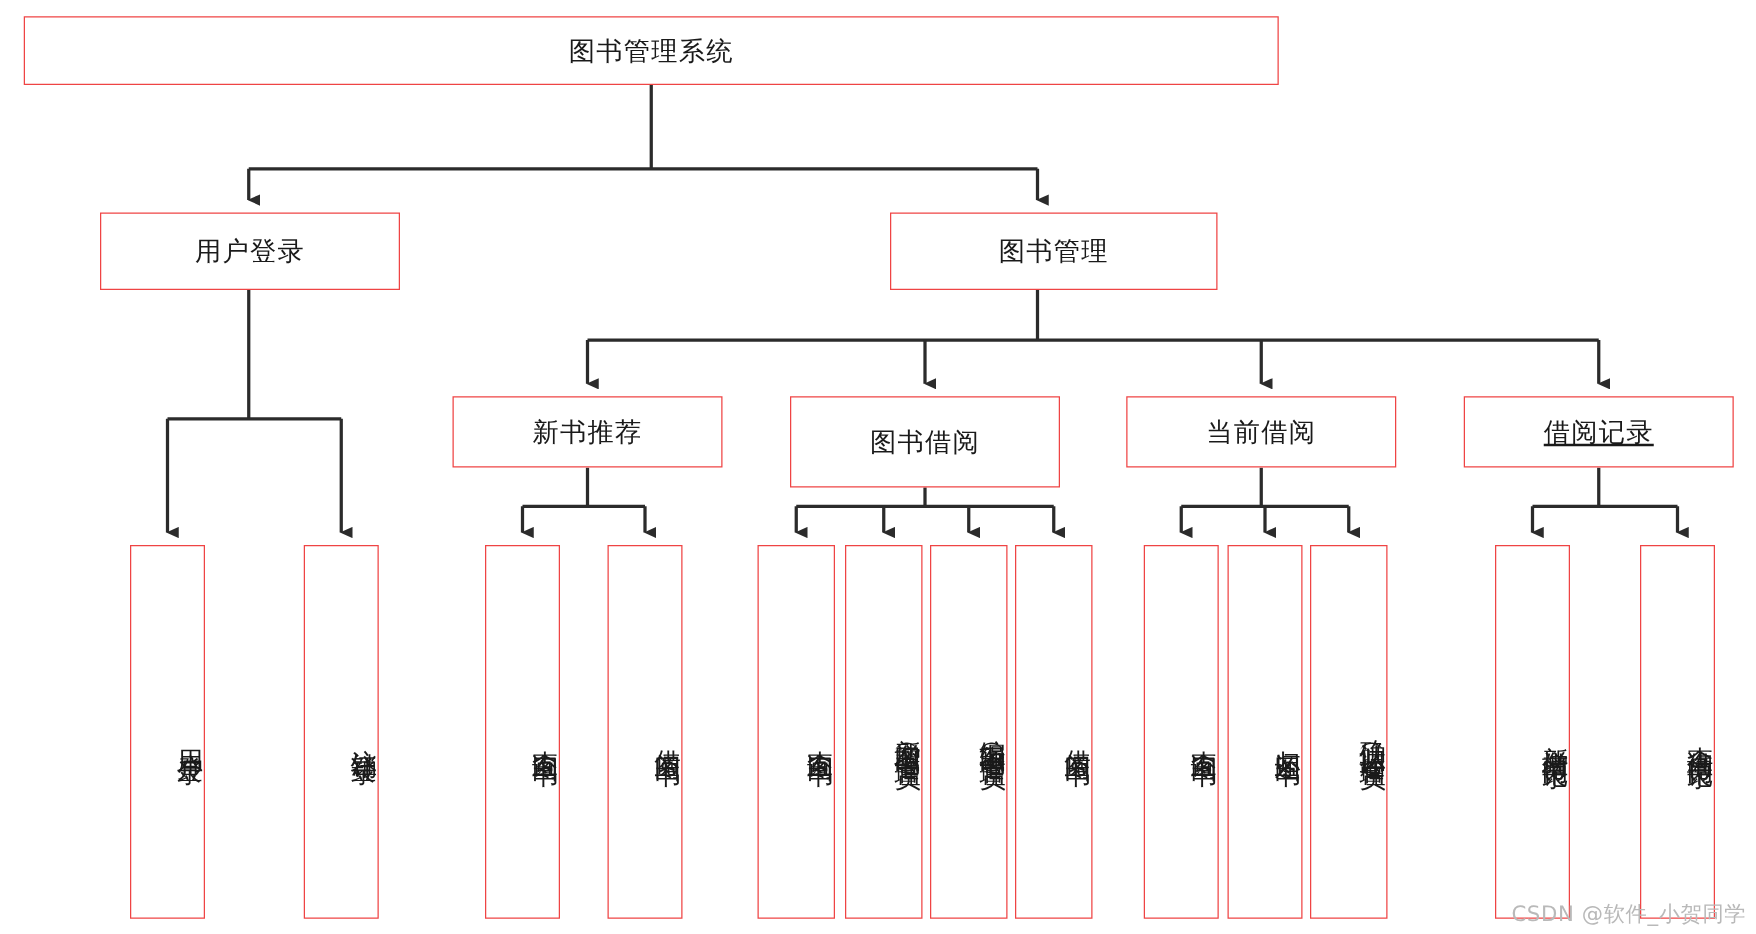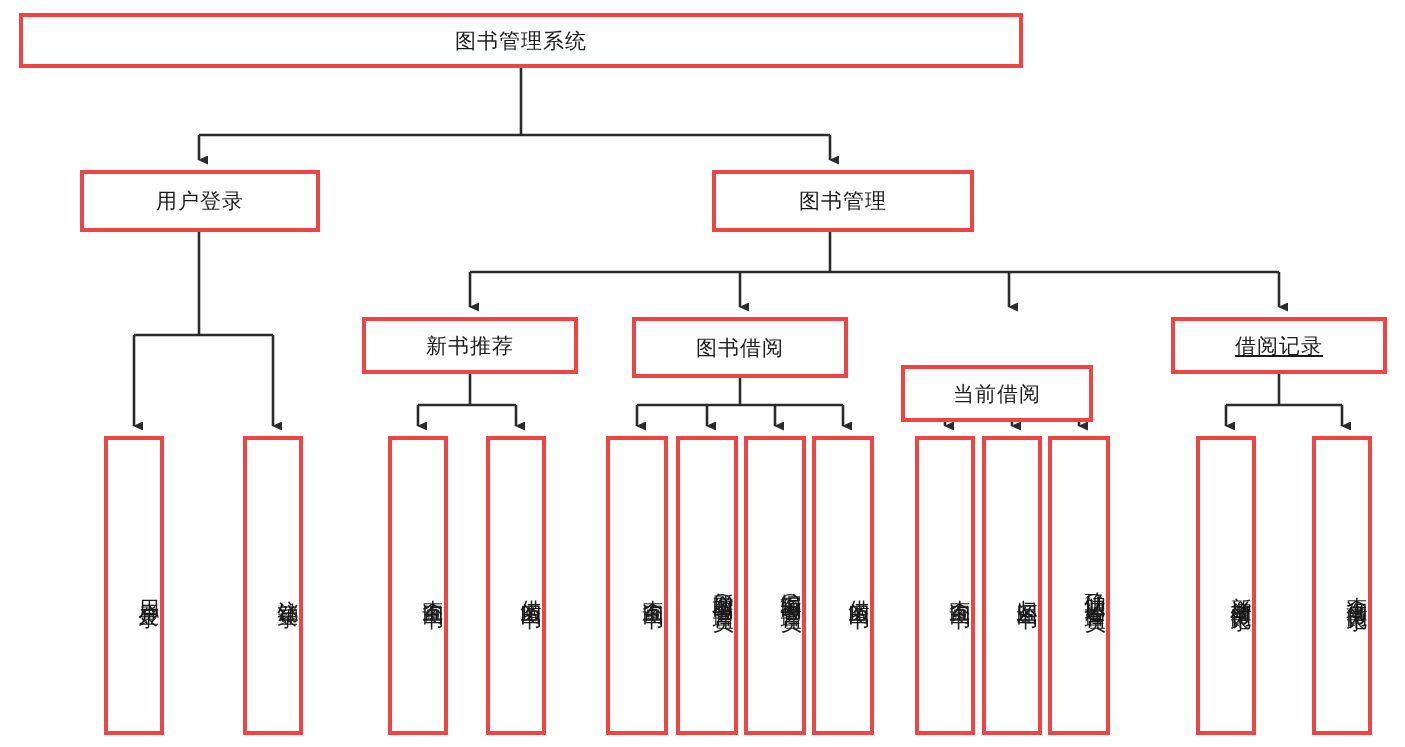--- a/index.html
+++ b/index.html
@@ -16,21 +16,21 @@
     overflow: hidden;
   }
   svg.edges {
     position: absolute;
     left: 0; top: 0;
     width: 1405px; height: 747px;
     pointer-events: none;
   }
   .node {
     position: absolute;
-    border: 4px solid #ef4444;
+    border: 1px solid #ef4444;
     background: #ffffff;
     display: flex;
     align-items: center;
     justify-content: center;
     color: #1a1a1a;
   }
   .node.horiz {
     font-size: 21px;
     letter-spacing: 1px;
   }
@@ -120,24 +120,24 @@
   <div class="node horiz" style="left:80px;top:170px;width:240px;height:62px;">
     <span class="lbl">用户登录</span>
   </div>
   <div class="node horiz" style="left:712px;top:170px;width:262px;height:62px;">
     <span class="lbl">图书管理</span>
   </div>
 
   <div class="node horiz" style="left:362px;top:317px;width:216px;height:57px;">
     <span class="lbl">新书推荐</span>
   </div>
-  <div class="node horiz" style="left:632px;top:317px;width:216px;height:61px;">
+  <div class="node horiz" style="left:632px;top:317px;width:216px;height:73px;">
     <span class="lbl">图书借阅</span>
   </div>
-  <div class="node horiz" style="left:901px;top:317px;width:192px;height:57px;margin-top:48px;">
+  <div class="node horiz" style="left:901px;top:317px;width:216px;height:57px;">
     <span class="lbl">当前借阅</span>
   </div>
   <div class="node horiz" style="left:1171px;top:317px;width:216px;height:57px;text-decoration:underline;">
     <span class="lbl">借阅记录</span>
   </div>
 
   <div class="node vert" style="left:104px;top:436px;width:60px;height:299px;">
     <span class="lbl">用户登录</span>
   </div>
   <div class="node vert" style="left:243px;top:436px;width:60px;height:299px;">
@@ -170,13 +170,14 @@
   <div class="node vert" style="left:1048px;top:436px;width:62px;height:299px;">
     <span class="lbl">确认归还（管理员）</span>
   </div>
   <div class="node vert" style="left:1196px;top:436px;width:60px;height:299px;">
     <span class="lbl">新增借阅记录</span>
   </div>
   <div class="node vert" style="left:1312px;top:436px;width:60px;height:299px;">
     <span class="lbl">查询借阅记录</span>
   </div>
 
+  <div class="watermark">CSDN @软件_小贺同学</div>
 </div>
 
 </body></html>

